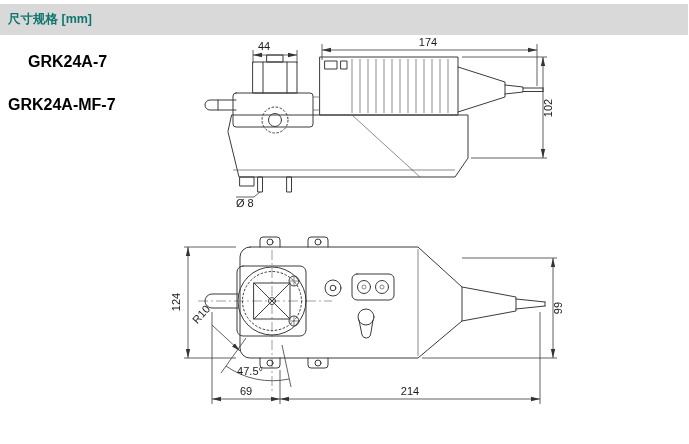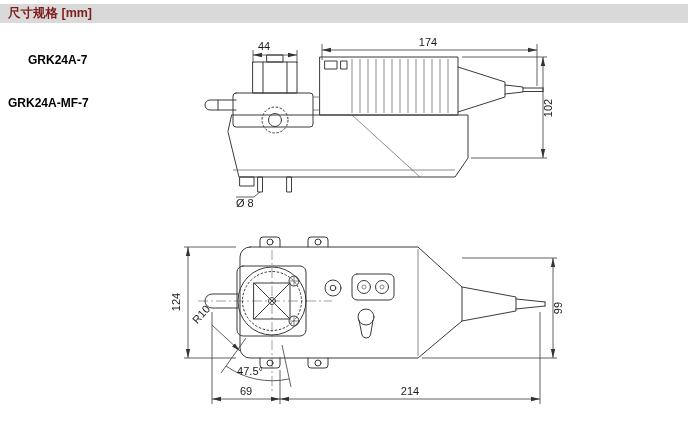--- a/index.html
+++ b/index.html
@@ -1,26 +1,26 @@
 <!DOCTYPE html>
 <html><head>
 <meta charset="utf-8">
 <style>
   html,body { margin:0; padding:0; background:#ffffff; }
   body { width:689px; height:444px; font-family:"Liberation Sans","DejaVu Sans",sans-serif; }
   .page { position:relative; width:689px; height:444px; background:#fff; overflow:hidden; }
 
   .header-bar {
-    position:absolute; left:0; top:4px; width:688px; height:19px;
+    position:absolute; left:0; top:4px; width:688px; height:31px;
     background:#d9d9d9; display:flex; align-items:center;
     padding-left:8px; box-sizing:border-box;
-    font-size:12.5px; font-weight:bold; color:#7f1d1d;
+    font-size:12.5px; font-weight:bold; color:#0f766e;
   }
 
-  .model { position:absolute; font-size:12px; font-weight:bold; color:#000; white-space:nowrap; }
+  .model { position:absolute; font-size:16px; font-weight:bold; color:#000; white-space:nowrap; }
   .model-1 { left:28px; top:53px; }
   .model-2 { left:8px;  top:96px; }
 
   svg.drawing { position:absolute; left:0; top:0; }
 
   
   .ln    { fill:none; stroke:#3b3b3b; stroke-width:1;   stroke-linecap:round; stroke-linejoin:round; }
   .thin  { fill:none; stroke:#5a5a5a; stroke-width:0.7; }
   .dim   { fill:none; stroke:#3b3b3b; stroke-width:0.8; }
   .cl    { fill:none; stroke:#777777; stroke-width:0.7; stroke-dasharray:10 3 2 3; }

